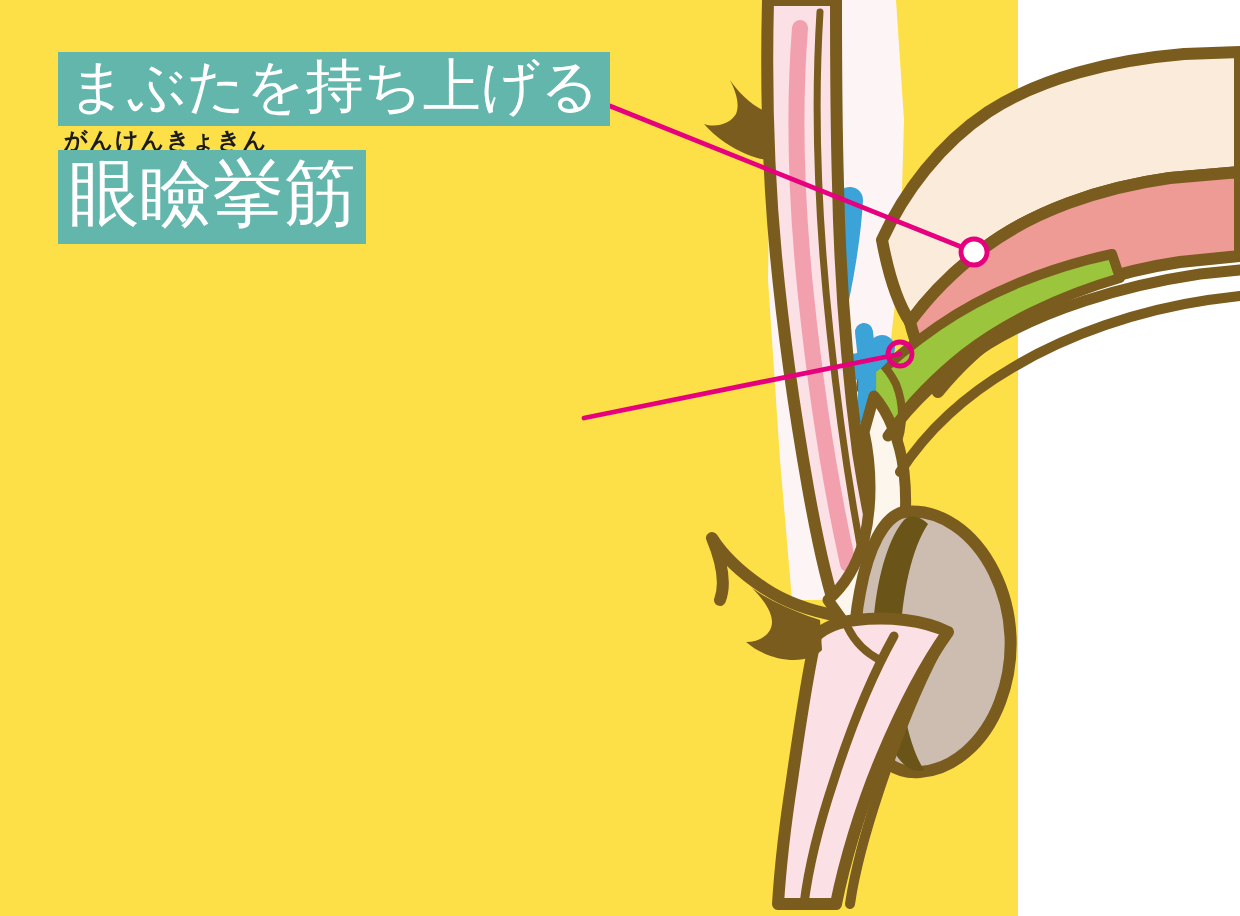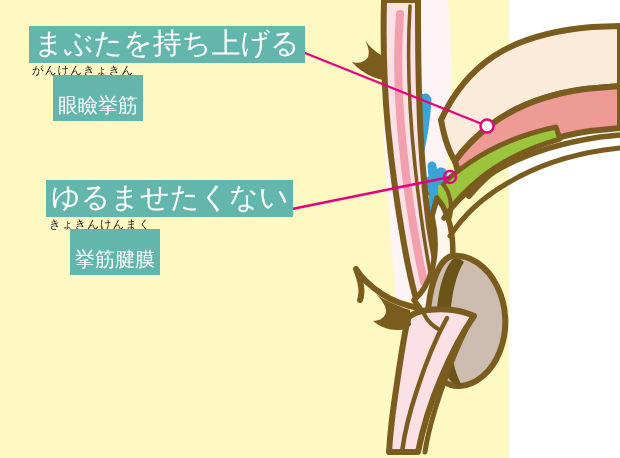--- a/index.html
+++ b/index.html
@@ -1,21 +1,21 @@
 <!DOCTYPE html>
 <html><head>
 <meta charset="utf-8">
 <style>
   html,body{margin:0;padding:0;background:#ffffff;}
   body{
     width:620px;height:458px;
     font-family:"DejaVu Sans","Liberation Sans",sans-serif;
     overflow:hidden;position:relative;
   }
-  #stage{position:absolute;inset:0;width:509px;height:458px;background:#fef9c3;}
+  #stage{position:absolute;inset:0;width:509px;height:458px;background:#fde047;}
 
   
   #illo{position:absolute;left:0;top:0;width:620px;height:458px;}
 
   
   .label-block{position:absolute;}
   .lbl-hl{
     display:inline-block;
     background:#62b6ac;
     color:#ffffff;
@@ -27,33 +27,32 @@
     font-weight:400;
   }
   .lbl-furigana{
     display:block;
     color:#1b1b1b;
     font-size:11.5px;
     line-height:1.1;
     margin:1px 0 0 3px;
     letter-spacing:1px;
     white-space:nowrap;
-    font-weight:400;
+    font-weight:700;
   }
   .lbl-term{
     display:inline-block;
     background:#62b6ac;
     color:#ffffff;
-    font-size:20px;
+    font-size:36px;
     line-height:1.06;
-    padding:20px 5px 4px 5px;
+    padding:4px 5px 4px 5px;
     white-space:nowrap;
     margin-top:-1px;
     font-weight:400;
-    margin-left:24px;
   }
   #label-levator{left:29px;top:26px;}
   #label-aponeurosis{left:46px;top:180px;}
 
   
   #brand{
     position:absolute;right:21px;bottom:22px;
     color:#e6007e;
     font-size:25px;
     font-weight:bold;
@@ -211,20 +210,15 @@
 
     </g>
   </svg>
 
   <div class="label-block" id="label-levator">
     <div><span class="lbl-hl">まぶたを持ち上げる</span></div>
     <span class="lbl-furigana">がんけんきょきん</span>
     <div><span class="lbl-term">眼瞼挙筋</span></div>
   </div>
 
-  <div class="label-block" id="label-aponeurosis">
-    <div><span class="lbl-hl">ゆるませたくない</span></div>
-    <span class="lbl-furigana">きょきんけんまく</span>
-    <div><span class="lbl-term">挙筋腱膜</span></div>
-  </div>
 
 
 </div>
 
 </body></html>

